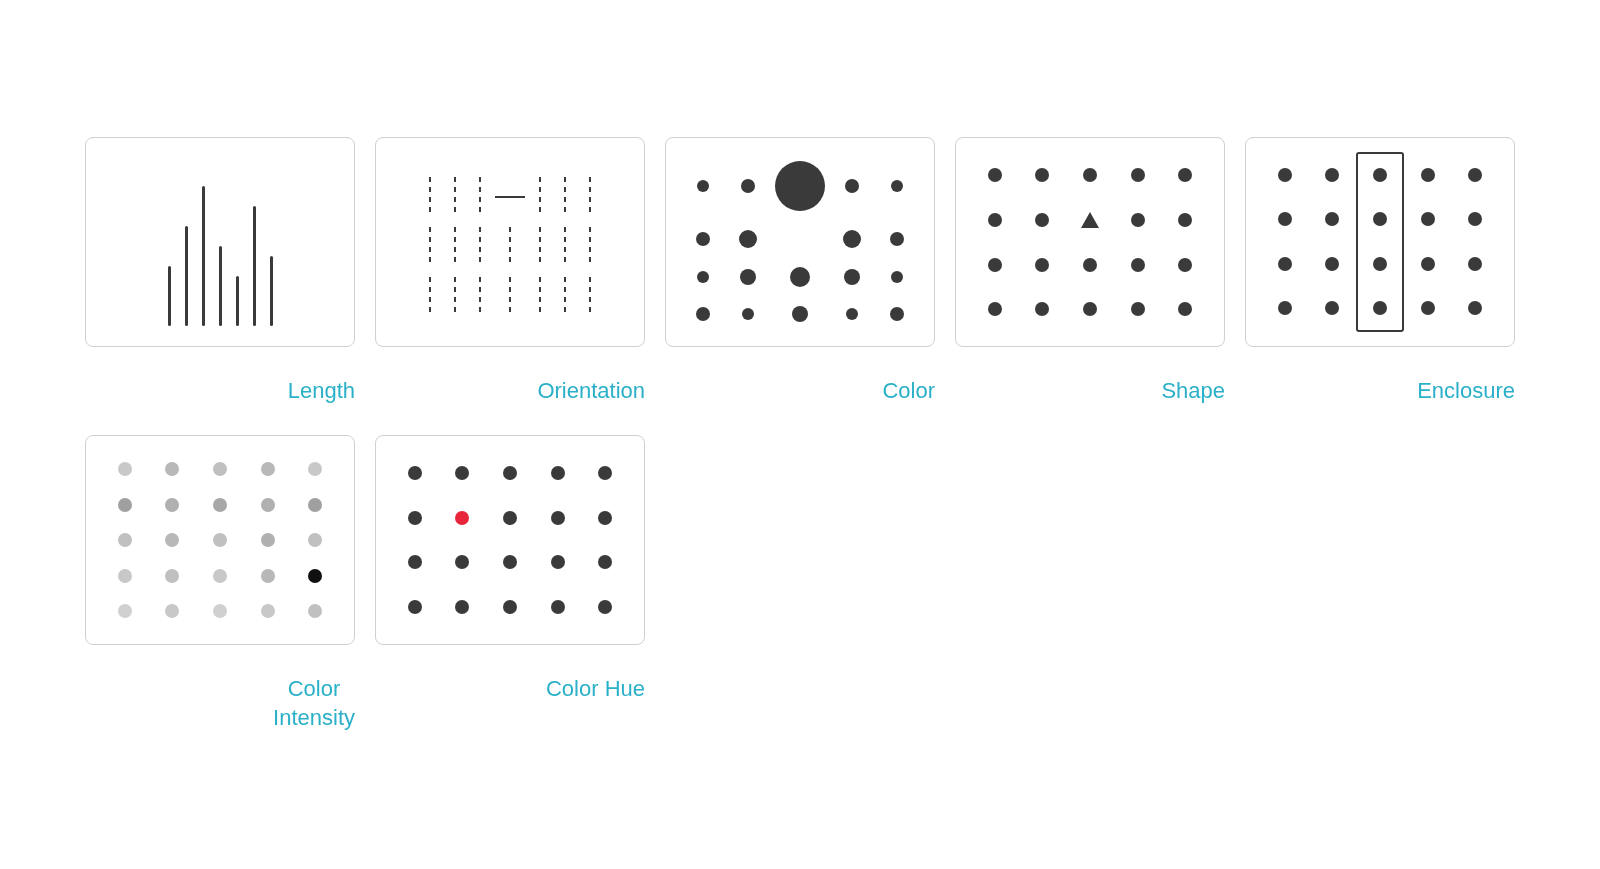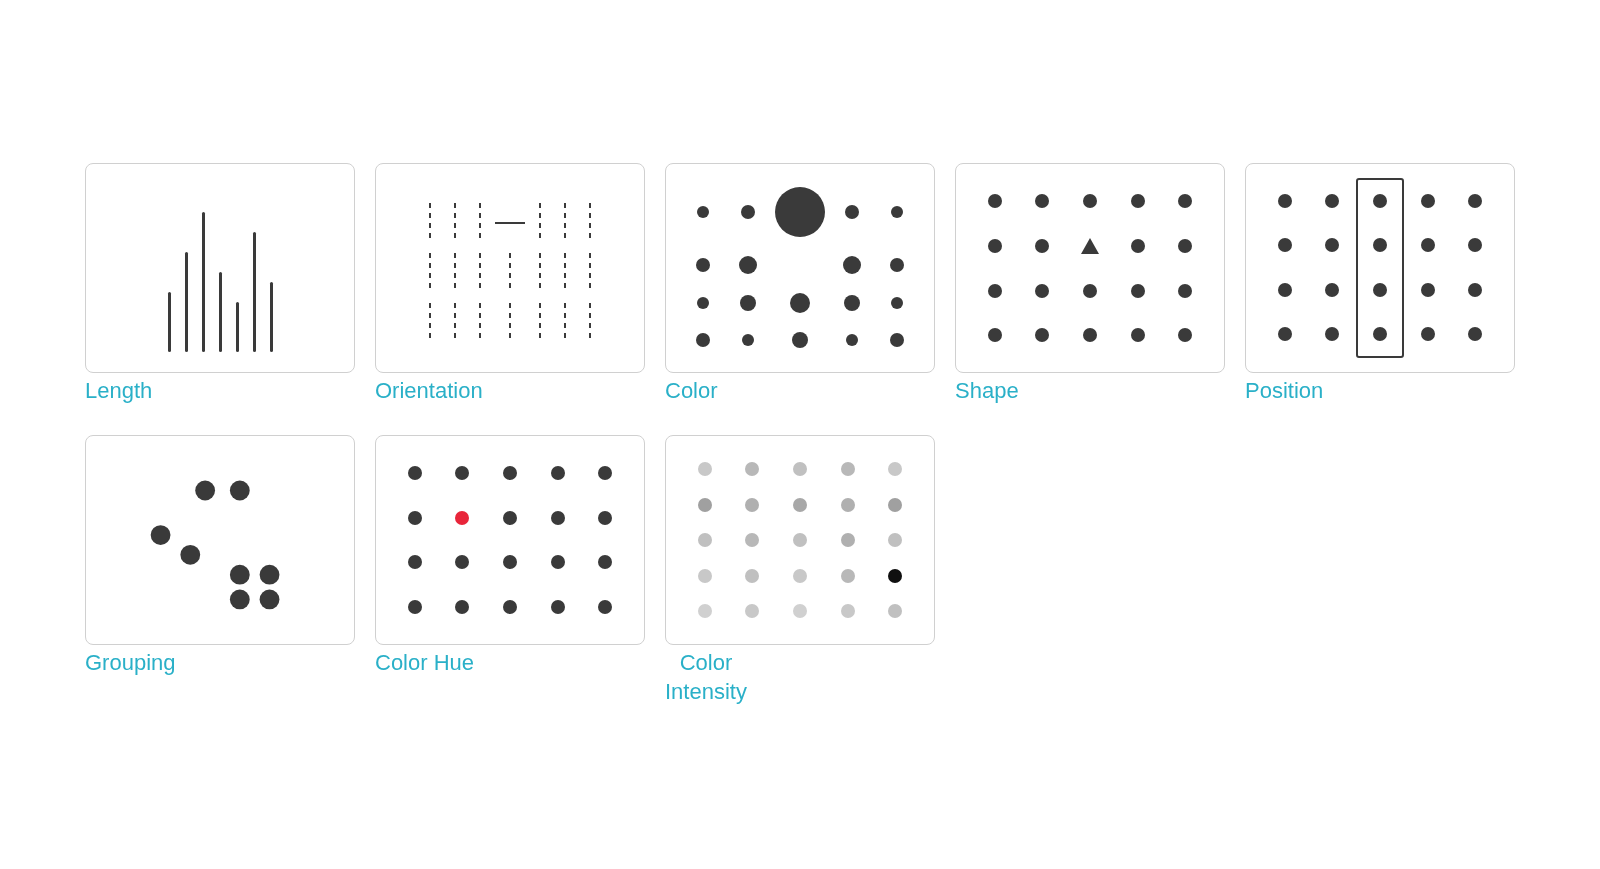--- a/index.html
+++ b/index.html
@@ -15,22 +15,22 @@
     .grid-container {
       display: grid;
       grid-template-columns: repeat(5, 270px);
       grid-template-rows: repeat(2, auto);
       gap: 30px 20px;
       padding: 40px 60px;
     }
     .card {
       display: flex;
       flex-direction: column;
-      align-items: flex-start;
-      gap: 4px;
+      align-items: flex-end;
+      gap: 30px;
     }
     .card-visual {
       width: 270px;
       height: 210px;
       border: 1.5px solid #d0d0d0;
       border-radius: 8px;
       background: #ffffff;
       display: flex;
       justify-content: center;
       align-items: center;
@@ -259,76 +259,24 @@
 
         <div class="dot" style="width:14px;height:14px;background:#3a3a3a"></div>
         <div class="dot" style="width:14px;height:14px;background:#3a3a3a"></div>
         <div class="dot" style="width:14px;height:14px;background:#3a3a3a;position:relative;z-index:1"></div>
         <div class="dot" style="width:14px;height:14px;background:#3a3a3a"></div>
         <div class="dot" style="width:14px;height:14px;background:#3a3a3a"></div>
 
         <div style="position:absolute;top:14px;left:calc(2*20% + 3px);width:calc(20% - 6px);height:calc(100% - 28px);border:2.5px solid #3a3a3a;border-radius:3px;pointer-events:none;z-index:0;"></div>
       </div>
     </div>
-    <span class="card-label">Position</span>
-  </div>
-
-
-  <div class="card">
-    <div class="card-visual">
-      <div class="grouping-visual">
-        <svg viewBox="0 0 270 210">
-
-          <circle cx="120" cy="55" r="10" fill="#3a3a3a"></circle>
-          <circle cx="155" cy="55" r="10" fill="#3a3a3a"></circle>
-
-          <circle cx="75" cy="100" r="10" fill="#3a3a3a"></circle>
-          <circle cx="105" cy="120" r="10" fill="#3a3a3a"></circle>
-
-          <circle cx="155" cy="140" r="10" fill="#3a3a3a"></circle>
-          <circle cx="185" cy="140" r="10" fill="#3a3a3a"></circle>
-          <circle cx="155" cy="165" r="10" fill="#3a3a3a"></circle>
-          <circle cx="185" cy="165" r="10" fill="#3a3a3a"></circle>
-        </svg>
-      </div>
-    </div>
-    <span class="card-label">Grouping</span>
-  </div>
-
-  <div class="card">
-    <div class="card-visual">
-      <div style="width:100%;height:100%;display:grid;grid-template-columns:repeat(5,1fr);gap:10px;padding:20px;align-items:center;justify-items:center;">
-
-        <div class="dot" style="width:14px;height:14px;background:#3a3a3a"></div>
-        <div class="dot" style="width:14px;height:14px;background:#3a3a3a"></div>
-        <div class="dot" style="width:14px;height:14px;background:#3a3a3a"></div>
-        <div class="dot" style="width:14px;height:14px;background:#3a3a3a"></div>
-        <div class="dot" style="width:14px;height:14px;background:#3a3a3a"></div>
-
-        <div class="dot" style="width:14px;height:14px;background:#3a3a3a"></div>
-        <div class="dot" style="width:14px;height:14px;background:#e8253a"></div>
-        <div class="dot" style="width:14px;height:14px;background:#3a3a3a"></div>
-        <div class="dot" style="width:14px;height:14px;background:#3a3a3a"></div>
-        <div class="dot" style="width:14px;height:14px;background:#3a3a3a"></div>
-
-        <div class="dot" style="width:14px;height:14px;background:#3a3a3a"></div>
-        <div class="dot" style="width:14px;height:14px;background:#3a3a3a"></div>
-        <div class="dot" style="width:14px;height:14px;background:#3a3a3a"></div>
-        <div class="dot" style="width:14px;height:14px;background:#3a3a3a"></div>
-        <div class="dot" style="width:14px;height:14px;background:#3a3a3a"></div>
-
-        <div class="dot" style="width:14px;height:14px;background:#3a3a3a"></div>
-        <div class="dot" style="width:14px;height:14px;background:#3a3a3a"></div>
-        <div class="dot" style="width:14px;height:14px;background:#3a3a3a"></div>
-        <div class="dot" style="width:14px;height:14px;background:#3a3a3a"></div>
-        <div class="dot" style="width:14px;height:14px;background:#3a3a3a"></div>
-      </div>
-    </div>
-    <span class="card-label">Color Hue</span>
-  </div>
+    <span class="card-label">Enclosure</span>
+  </div>
+
+
 
   <div class="card">
     <div class="card-visual">
       <div style="width:100%;height:100%;display:grid;grid-template-columns:repeat(5,1fr);gap:10px;padding:20px;align-items:center;justify-items:center;">
 
         <div class="dot" style="width:14px;height:14px;background:#c8c8c8"></div>
         <div class="dot" style="width:14px;height:14px;background:#b8b8b8"></div>
         <div class="dot" style="width:14px;height:14px;background:#c0c0c0"></div>
         <div class="dot" style="width:14px;height:14px;background:#b8b8b8"></div>
         <div class="dot" style="width:14px;height:14px;background:#c8c8c8"></div>
@@ -355,13 +303,45 @@
         <div class="dot" style="width:14px;height:14px;background:#c8c8c8"></div>
         <div class="dot" style="width:14px;height:14px;background:#d0d0d0"></div>
         <div class="dot" style="width:14px;height:14px;background:#c8c8c8"></div>
         <div class="dot" style="width:14px;height:14px;background:#c0c0c0"></div>
       </div>
     </div>
     <span class="card-label" style="white-space:pre-line;">Color
 Intensity</span>
   </div>
 
+  <div class="card">
+    <div class="card-visual">
+      <div style="width:100%;height:100%;display:grid;grid-template-columns:repeat(5,1fr);gap:10px;padding:20px;align-items:center;justify-items:center;">
+
+        <div class="dot" style="width:14px;height:14px;background:#3a3a3a"></div>
+        <div class="dot" style="width:14px;height:14px;background:#3a3a3a"></div>
+        <div class="dot" style="width:14px;height:14px;background:#3a3a3a"></div>
+        <div class="dot" style="width:14px;height:14px;background:#3a3a3a"></div>
+        <div class="dot" style="width:14px;height:14px;background:#3a3a3a"></div>
+
+        <div class="dot" style="width:14px;height:14px;background:#3a3a3a"></div>
+        <div class="dot" style="width:14px;height:14px;background:#e8253a"></div>
+        <div class="dot" style="width:14px;height:14px;background:#3a3a3a"></div>
+        <div class="dot" style="width:14px;height:14px;background:#3a3a3a"></div>
+        <div class="dot" style="width:14px;height:14px;background:#3a3a3a"></div>
+
+        <div class="dot" style="width:14px;height:14px;background:#3a3a3a"></div>
+        <div class="dot" style="width:14px;height:14px;background:#3a3a3a"></div>
+        <div class="dot" style="width:14px;height:14px;background:#3a3a3a"></div>
+        <div class="dot" style="width:14px;height:14px;background:#3a3a3a"></div>
+        <div class="dot" style="width:14px;height:14px;background:#3a3a3a"></div>
+
+        <div class="dot" style="width:14px;height:14px;background:#3a3a3a"></div>
+        <div class="dot" style="width:14px;height:14px;background:#3a3a3a"></div>
+        <div class="dot" style="width:14px;height:14px;background:#3a3a3a"></div>
+        <div class="dot" style="width:14px;height:14px;background:#3a3a3a"></div>
+        <div class="dot" style="width:14px;height:14px;background:#3a3a3a"></div>
+      </div>
+    </div>
+    <span class="card-label">Color Hue</span>
+  </div>
+
 </div>
 
 </body></html>

